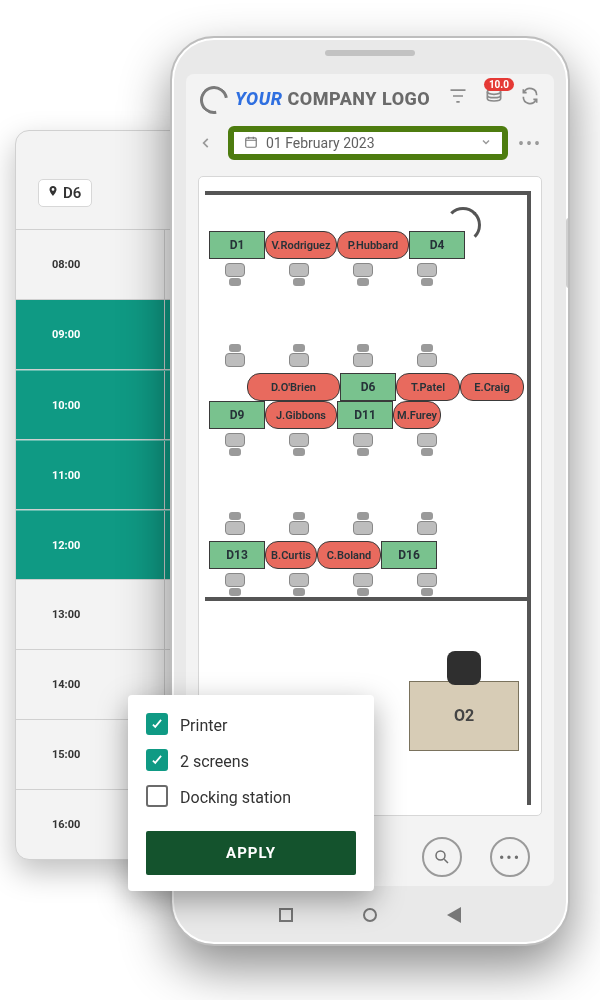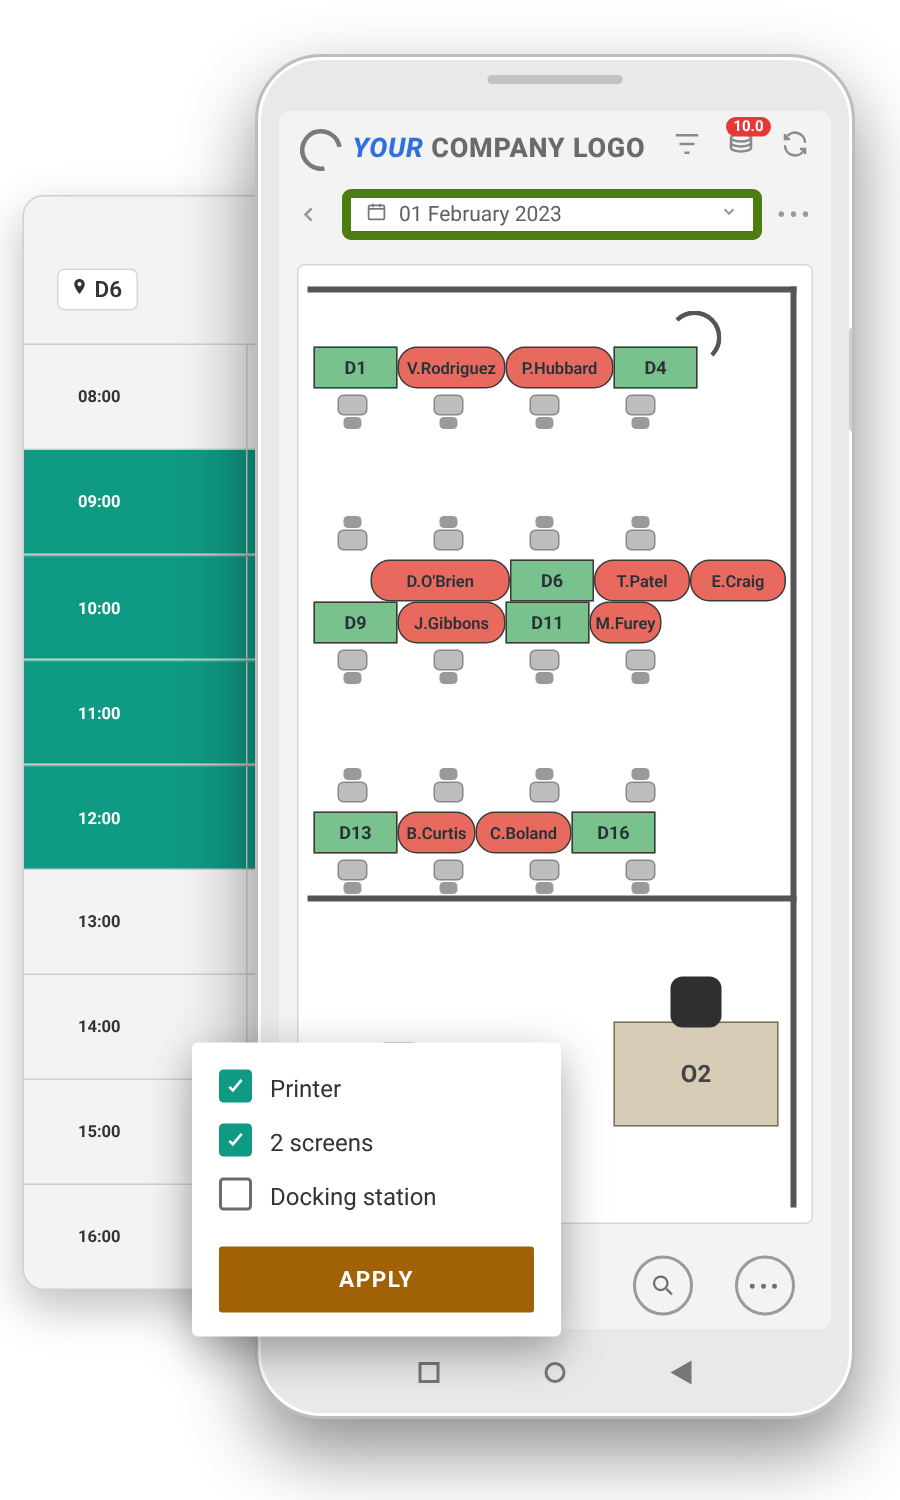--- a/index.html
+++ b/index.html
@@ -163,21 +163,21 @@
   }
   .popover .row { display:flex; align-items:flex-end; gap:12px; margin-bottom:14px; font-size:16px; color:#333; }
   .popover .cb {
     width:22px; height:22px; border-radius:3px; border:2px solid #0f9a84;
     display:flex; align-items:center; justify-content:center;
   }
   .popover .cb.checked { background:#0f9a84; }
   .popover .cb.unchecked { border-color:#6b6b6b; }
   .popover .cb svg { stroke:#fff; stroke-width:3; fill:none; width:14px; height:14px; }
   .popover .apply {
-    margin-top:10px; width:100%; height:44px; background:#a16207; color:#fff;
+    margin-top:10px; width:100%; height:44px; background:#14532d; color:#fff;
     font-weight:700; letter-spacing:1px; border:none; border-radius:2px;
     font-size:15px;
   }
 
 </style>
 </head>
 <body>
 
 <div class="stage">
 

